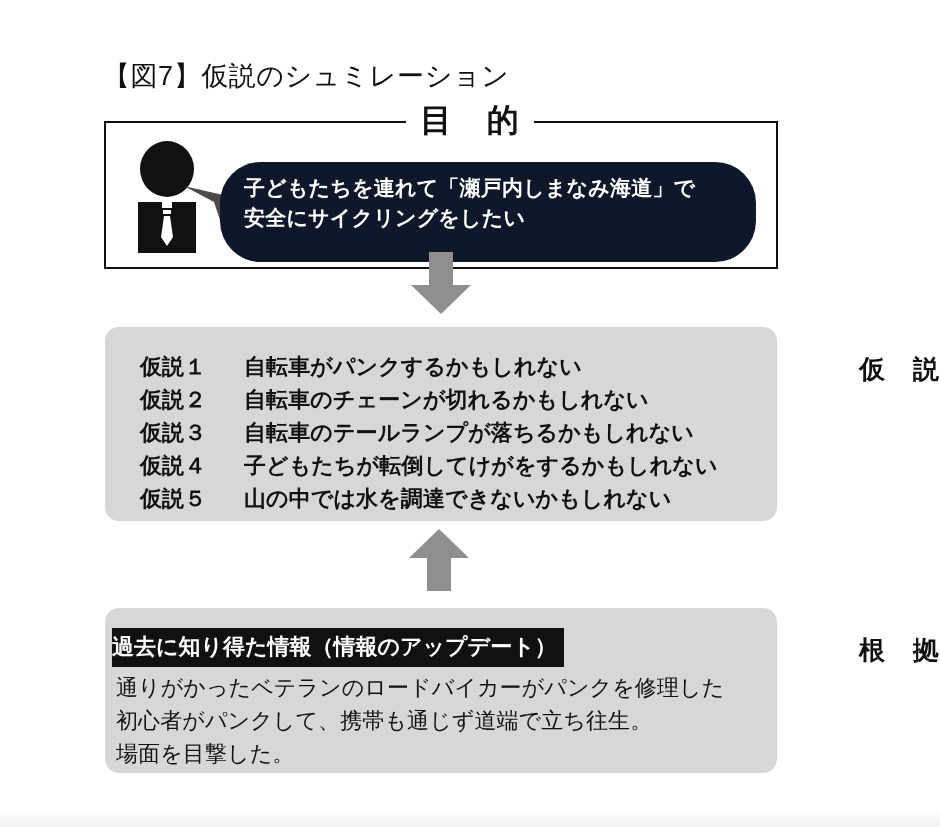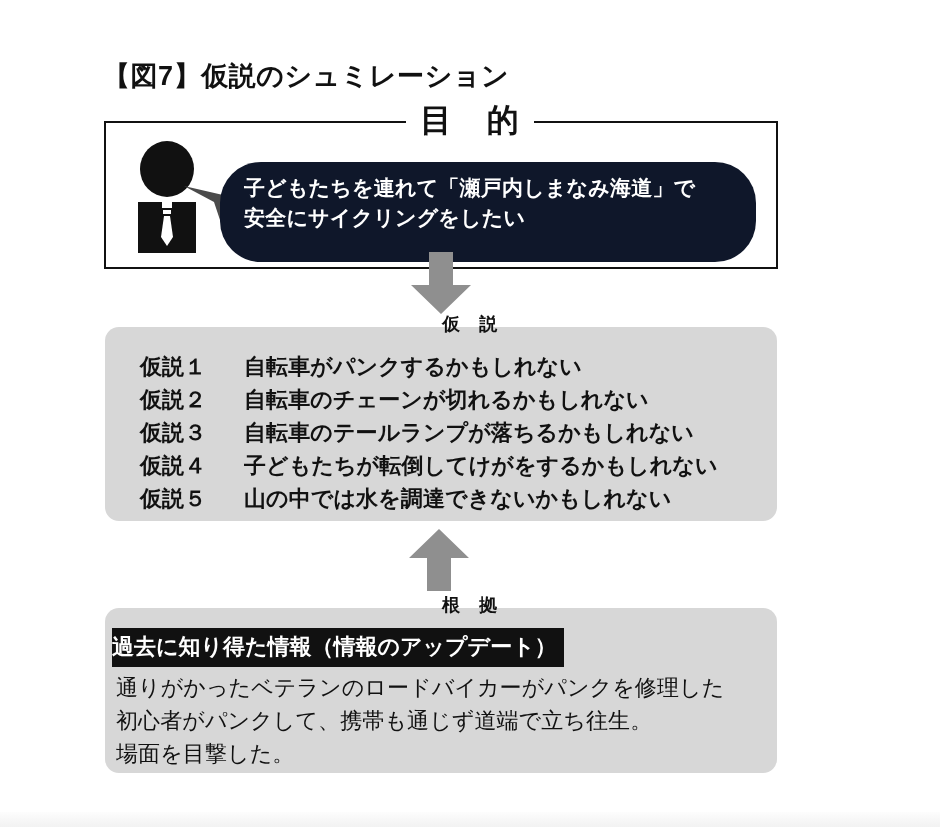--- a/index.html
+++ b/index.html
@@ -33,21 +33,21 @@
     height: 15px;
     background: linear-gradient(to bottom, #fdfdfd 0%, #f6f6f6 60%, #f2f2f2 100%);
   }
 
   
   .fig-title {
     position: absolute;
     left: 103px;
     top: 58px;
     font-size: 27px;
-    font-weight: bold;
+    font-weight: normal;
     letter-spacing: 0.02em;
     color: #111111;
     white-space: nowrap;
   }
 
   
   .purpose-box {
     position: absolute;
     left: 104px;
     top: 121px;
@@ -150,27 +150,28 @@
     left: 105px;
     top: 608px;
     width: 672px;
     height: 165px;
   }
 
   .section-heading {
     position: absolute;
     left: 0;
     right: 0;
-    text-align: center;
-    font-size: 18px;
+    text-align: right;
+    font-size: 26px;
     font-weight: bold;
     letter-spacing: 0.04em;
     line-height: 28px;
     color: #111111;
     z-index: 8;
+    margin-top: 45px;
   }
   .heading-hypothesis { top: 310px; }
   .heading-evidence  { top: 591px; }
 
   
   .hypo-list {
     position: absolute;
     left: 140px;
     top: 352px;
     width: 620px;

